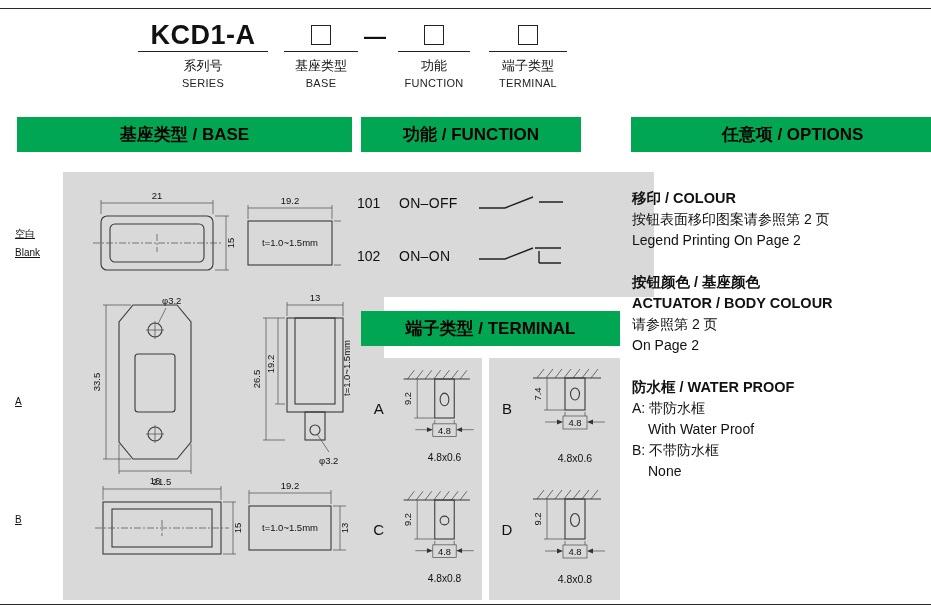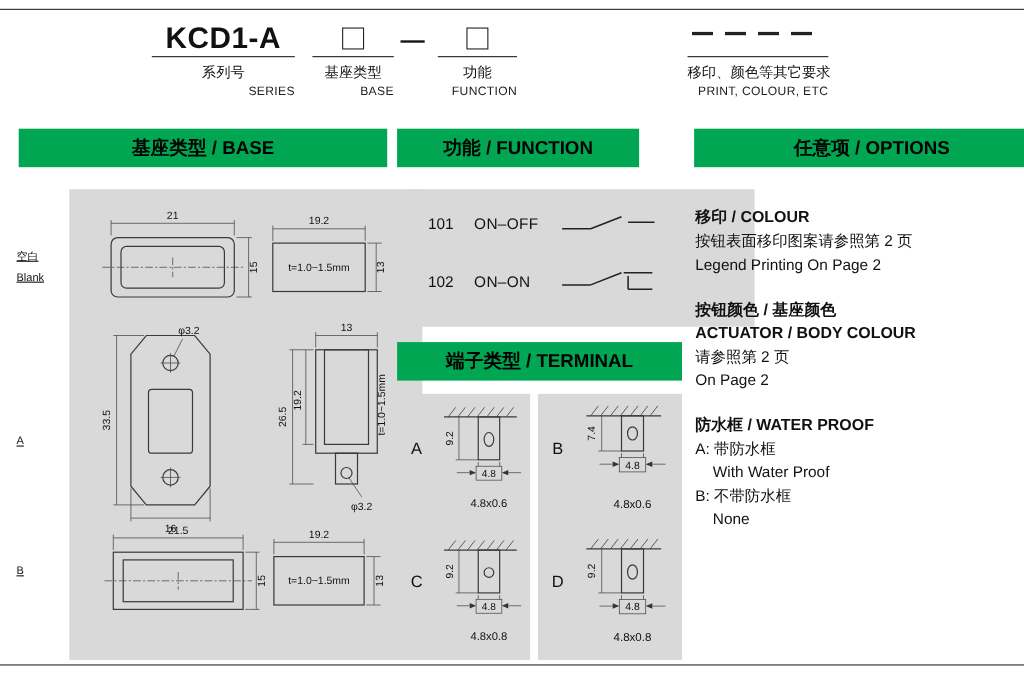--- a/index.html
+++ b/index.html
@@ -10,21 +10,21 @@
 
   
   .code-item { position:absolute; top:18px; text-align:center; }
   .code-item .sym { height:34px; display:flex; align-items:center; justify-content:center;
                     border-bottom:1.6px solid #222; }
   .model { font-size:27px; font-weight:bold; letter-spacing:.5px; line-height:30px; }
   .obox { width:20px; height:20px; border:1.6px solid #222; background:#fff; display:inline-block; }
   .dashes { display:inline-block; width:120px; height:3px; margin-bottom:8px;
             background:repeating-linear-gradient(90deg,#222 0 19px,transparent 19px 30px); }
   .code-item .cn { font-size:13px; margin-top:5px; white-space:nowrap;font-family:Liberation Mono, monospace; }
-  .code-item .en { font-size:11px; margin-top:2px; letter-spacing:.3px; white-space:nowrap; color:#222;text-align:right; }
+  .code-item .en { font-size:11px; margin-top:2px; letter-spacing:.3px; white-space:nowrap; color:#222; }
   .code-sep { position:absolute; font-size:22px; font-weight:bold; text-align:center; }
 
   
   .gbar { position:absolute; height:35px; background:var(--green,#00a651); color:#000;
           display:flex; align-items:center; justify-content:center; font-size:17px; font-weight:bold; }
   .panel { position:absolute; background:var(--panel_gray,#d9d9d9); }
   .row-label { position:absolute; font-size:10px; line-height:19px;text-decoration:underline; }
 
   
   svg { display:block; }
@@ -78,28 +78,28 @@
   <div class="code-sep" style="left:362px;top:24px;width:26px">—</div>
 
   <div class="code-item" style="left:398px;width:72px">
     <div class="sym">
         <span class="obox"></span>
       </div>
     <div class="cn">功能</div>
     <div class="en">FUNCTION</div>
   </div>
 
-
-  <div class="code-item" style="left:625px;width:128px">
-    <div class="sym">
-        <span class="dashes"></span>
-      </div>
-    <div class="cn">移印、颜色等其它要求</div>
-    <div class="en">PRINT, COLOUR, ETC</div>
-  </div>
+  <div class="code-item" style="left:489px;width:78px">
+    <div class="sym">
+        <span class="obox"></span>
+      </div>
+    <div class="cn">端子类型</div>
+    <div class="en">TERMINAL</div>
+  </div>
+
 
   <div class="gbar" style="left:17px;top:117px;width:335px">
     <span>基座类型 / BASE</span>
   </div>
   <div class="gbar" style="left:361px;top:117px;width:220px">
     <span>功能 / FUNCTION</span>
   </div>
   <div class="gbar" style="left:631px;top:117px;width:323px">
     <span>任意项 / OPTIONS</span>
   </div>
@@ -172,21 +172,21 @@
 
       <rect class="dline" x="186" y="334" width="82" height="44"></rect>
       <text class="dtext" x="227" y="359" text-anchor="middle">t=1.0~1.5mm</text>
       <path class="thin" d="M186,332 V318 M268,332 V318 M186,321 H268"></path>
       <text class="dtext" x="227" y="317" text-anchor="middle">19.2</text>
       <path class="thin" d="M270,334 H283 M270,378 H283 M277,334 V378"></path>
       <text class="dtext" x="285" y="356" text-anchor="middle" transform="rotate(-90 285 356)">13</text>
     </svg>
   </div>
 
-  <div class="panel" style="left:373px;top:172px;width:313px;height:125px">
+  <div class="panel" style="left:341px;top:172px;width:313px;height:125px">
     <div class="frow">
       <span class="fcode">101</span>
       <span class="flabel">ON–OFF</span>
       <svg width="90" height="26" viewBox="0 0 90 26">
         <path d="M2,18 H28 M28,18 L56,7 M62,12 H86" stroke="#222" stroke-width="1.4" fill="none"></path>
       </svg>
     </div>
     <div class="frow">
       <span class="fcode">102</span>
       <span class="flabel">ON–ON</span>

